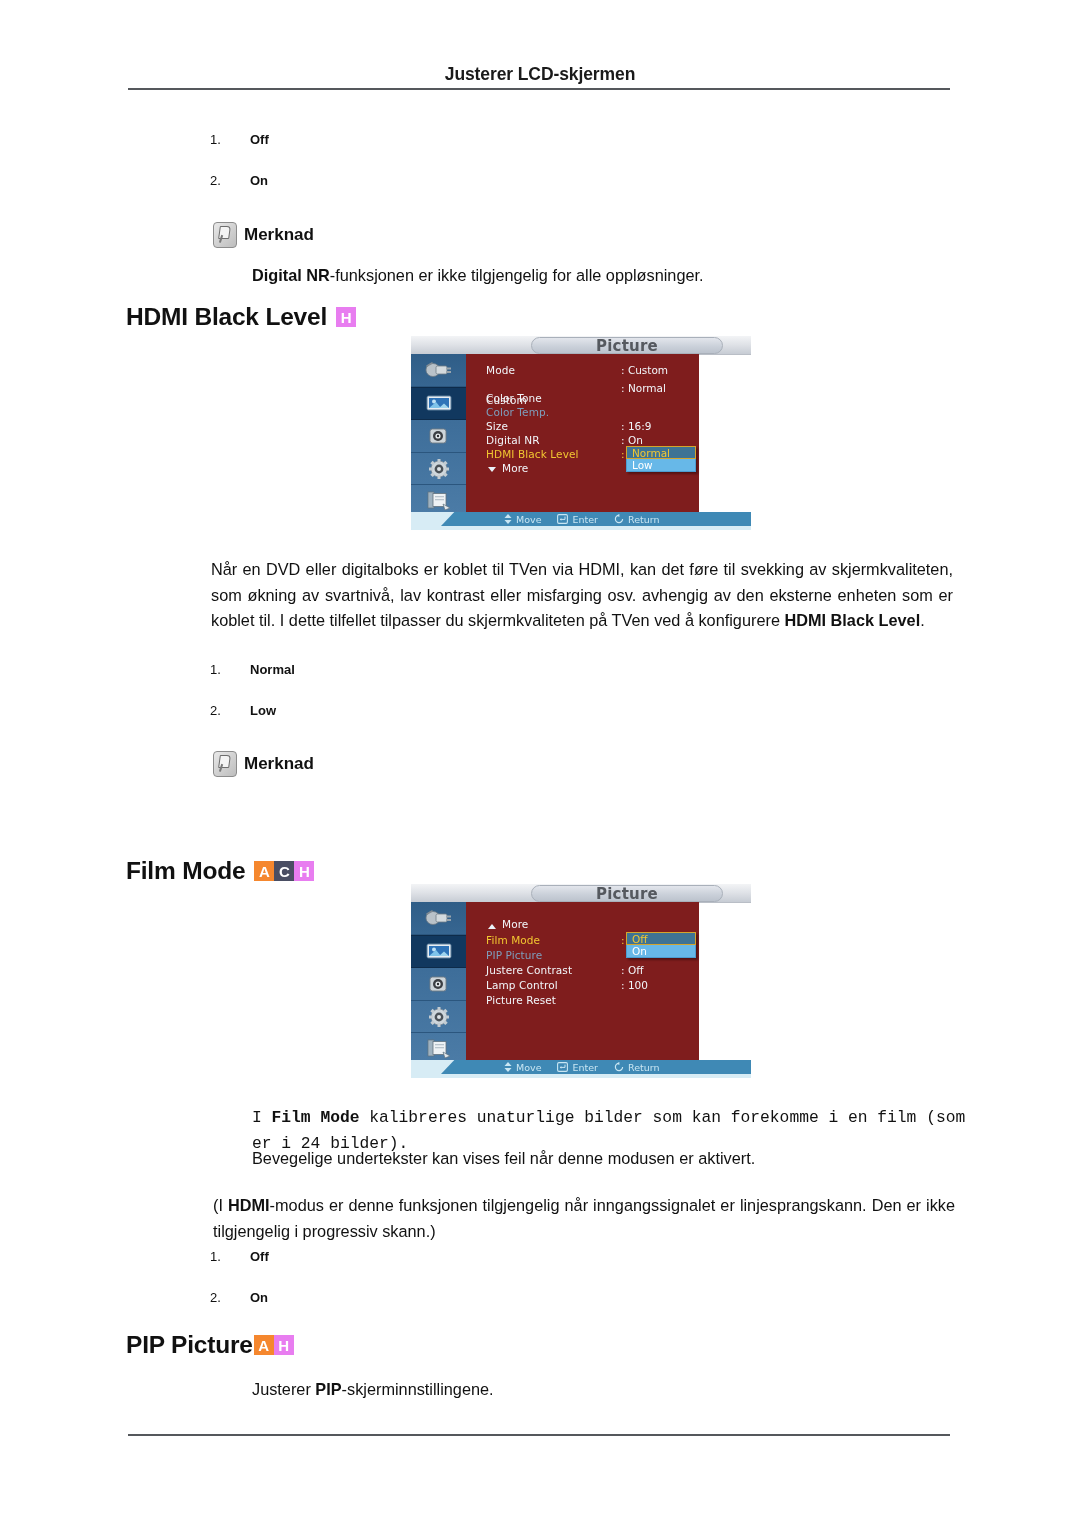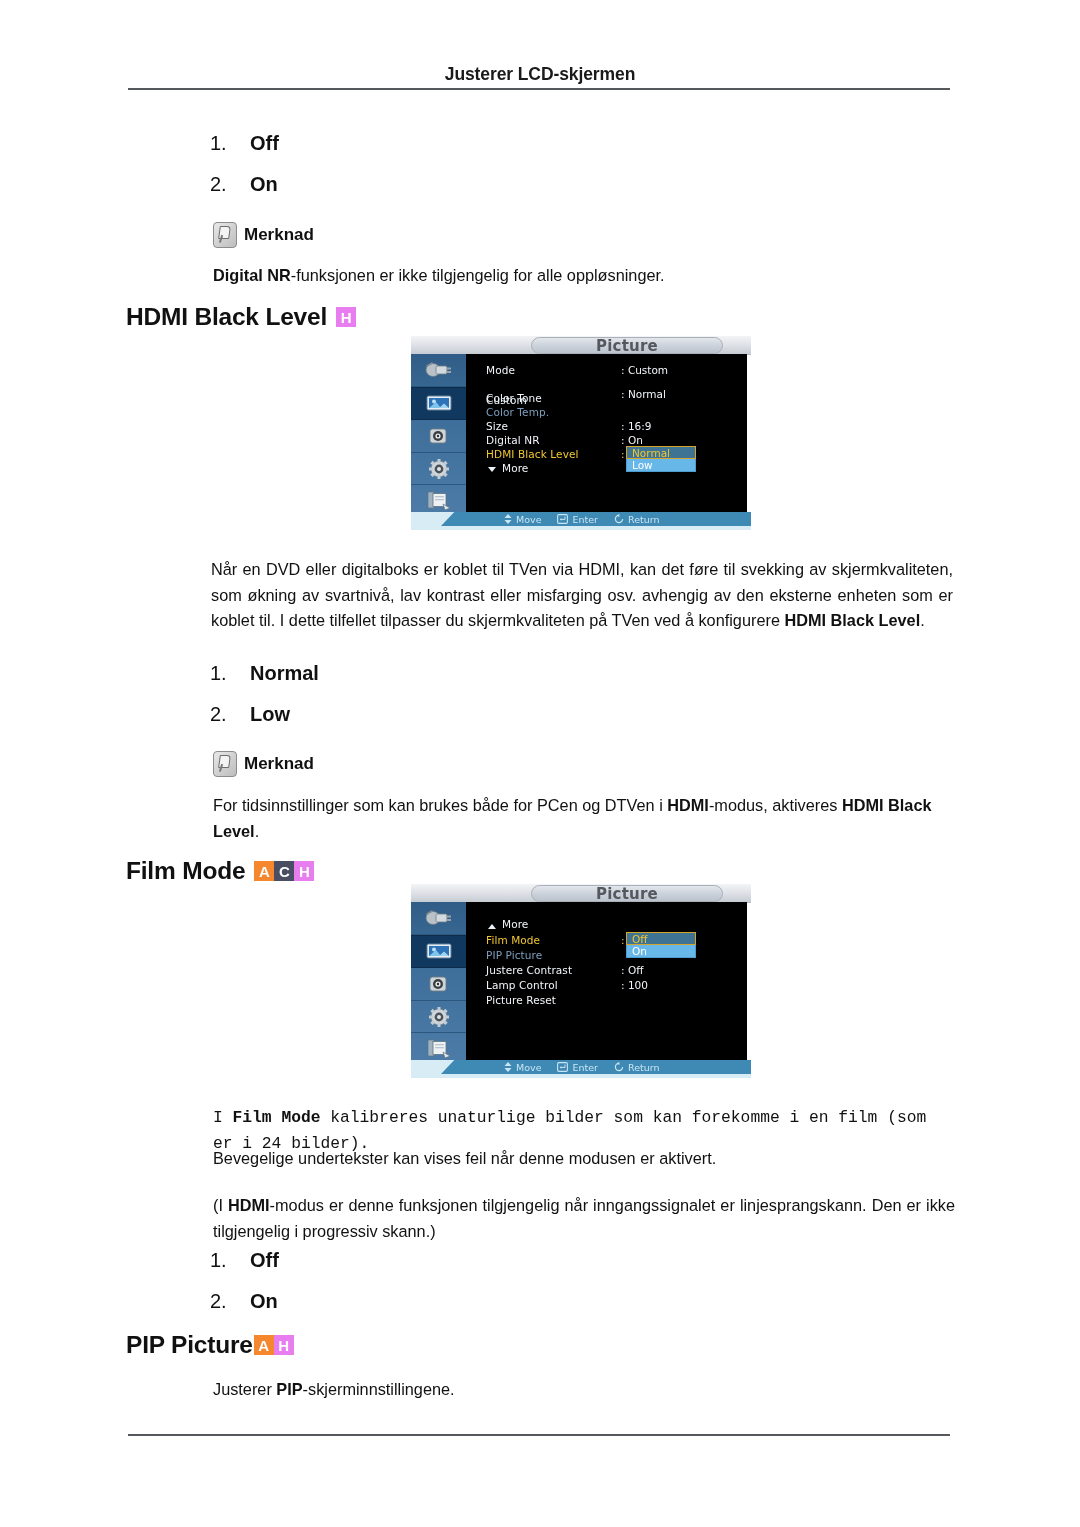--- a/index.html
+++ b/index.html
@@ -48,21 +48,21 @@
     left: 128px;
     top: 1434px;
     width: 822px;
     height: 0;
     border-top: 2.2px solid #55585c;
   }
 
   
   .numitem {
     position: absolute;
-    font-size: 20px;
+    font-size: 13px;
     font-weight: bold;
     color: #111;
     white-space: nowrap;
   }
   .numitem .num {
     display: inline-block;
     width: 40px;
     font-weight: normal;
   }
 
@@ -111,21 +111,21 @@
   }
 
   .para {
     position: absolute;
     font-size: 16.3px;
     line-height: 25.5px;
     color: #111;
     text-align: justify;
     text-justify: inter-word;
   }
-  .para.left { text-align: left; }
+  .para.left { text-align: left; margin-left: 39px; }
   .para b { font-weight: bold; }
 
   
   .section-head {
     position: absolute;
     display: flex;
     align-items: center;
     white-space: nowrap;
   }
   .section-head .htext {
@@ -185,22 +185,22 @@
   .osd-title-text {
     font-size: 15px;
     font-weight: bold;
     color: #55595f;
     letter-spacing: 0.2px;
   }
 
   .osd-body {
     position: absolute;
     left: 0; top: 18px;
-    width: 336px; height: 158px;
-    background: #000000;
+    width: 288px; height: 158px;
+    background: #7f1d1d;
   }
   .osd-sidebar {
     position: absolute;
     left: 0; top: 0;
     width: 55px; height: 158px;
     background: linear-gradient(180deg, #2f5d87 0%, #3c6c98 35%, #4b7ba6 100%);
   }
   .osd-side-item {
     position: relative;
     width: 55px;
@@ -407,21 +407,21 @@
         </div>
       </div>
 
       <div class="osd-menu">
         <div class="osd-row" style="top:10px;">Mode</div>
         <div class="osd-val" style="top:10px;">: Custom</div>
 
         <div class="osd-row" style="top:40px;">Custom</div>
 
         <div class="osd-row" style="top:38px;">Color Tone</div>
-        <div class="osd-val" style="top:34px;">: Normal</div>
+        <div class="osd-val" style="top:28px;">: Normal</div>
 
         <div class="osd-row dim" style="top:52px;">Color Temp.</div>
 
         <div class="osd-row" style="top:66px;">Size</div>
         <div class="osd-val" style="top:66px;">: 16:9</div>
 
         <div class="osd-row" style="top:80px;">Digital NR</div>
         <div class="osd-val" style="top:80px;">: On</div>
 
         <div class="osd-row hl" style="top:94px;">HDMI Black Level</div>
@@ -472,21 +472,20 @@
     <span class="num">1.</span><span>Normal</span>
   </div>
   <div class="numitem" style="left:210px; top:703px;">
     <span class="num">2.</span><span>Low</span>
   </div>
 
   <div class="note-block" style="left:213px; top:751px;">
     <span class="note-icon"></span>
     <span class="note-label">Merknad</span>
   </div>
-  <div class="para left" style="left:213px; top:793px; width:742px;"><span>For tidsinnstillinger som kan brukes både for PCen og DTVen i </span><b>HDMI</b><span>-modus, aktiveres </span><b>HDMI Black Level</b><span>.</span></div>
 
   <div class="section-head" style="left:126px; top:857px;">
     <span class="htext">Film Mode</span>
     <span class="badges">
       <span class="badge a">A</span>
       <span class="badge c">C</span>
       <span class="badge h">H</span>
     </span>
   </div>
 

